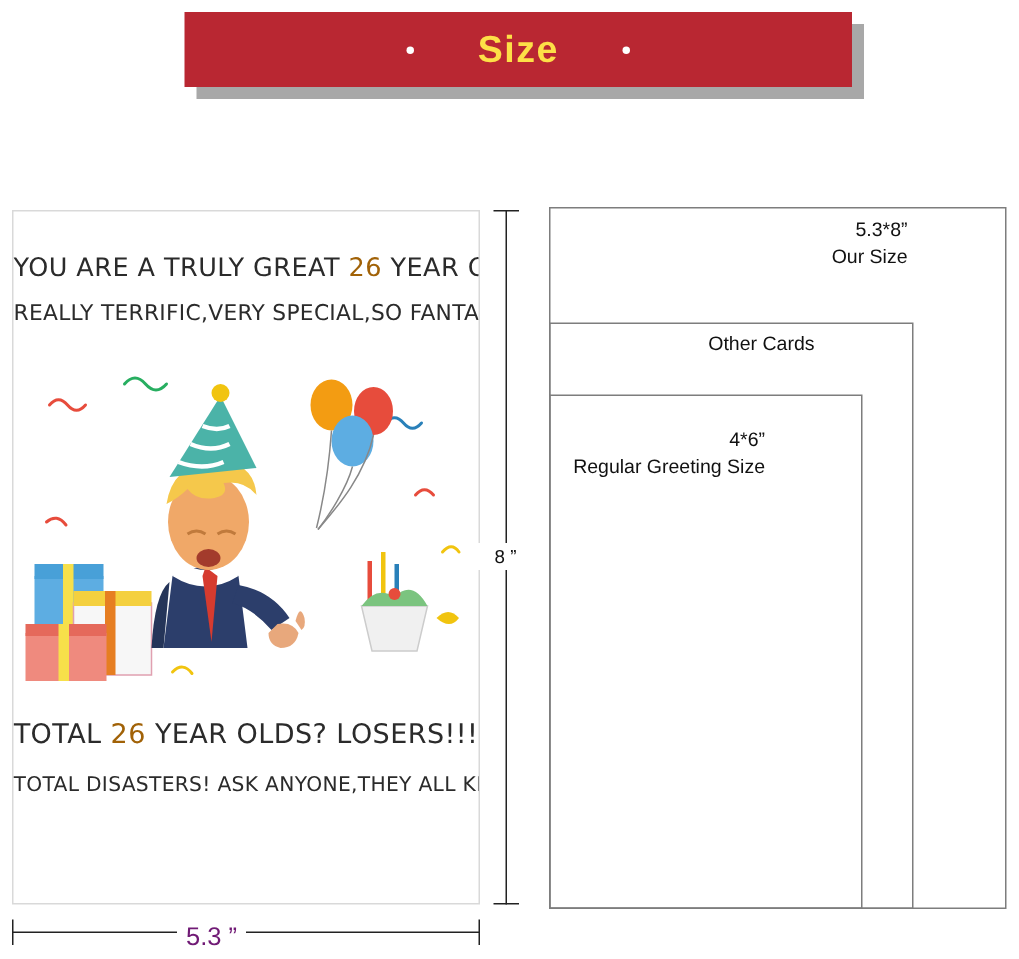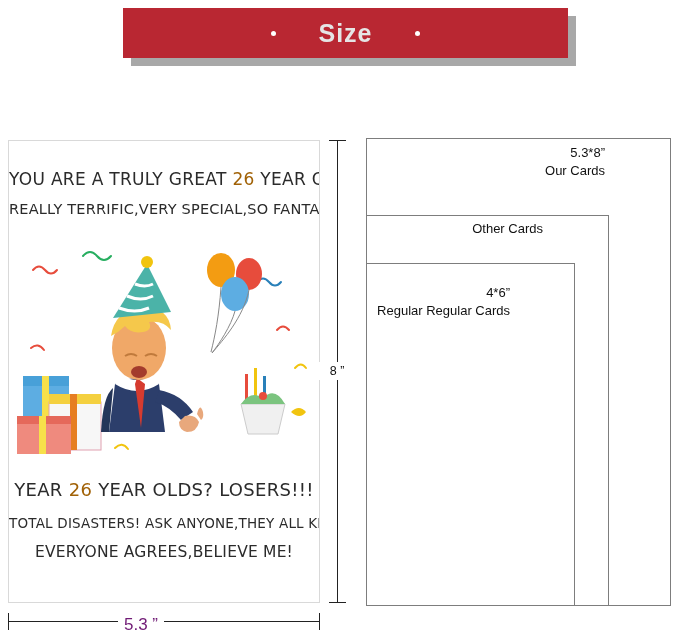--- a/index.html
+++ b/index.html
@@ -44,21 +44,21 @@
     gap: 42px;
   }
   #size-banner .dot {
     width: 5px;
     height: 5px;
     border-radius: 50%;
     background: #ffffff;
     display: block;
   }
   #size-banner .title {
-    color: #e5e5e5;
+    color: #fde047;
     font-size: 25px;
     font-weight: bold;
     letter-spacing: 1px;
   }
 
   
   #card {
     position: absolute;
     left: 8px;
     top: 140px;
@@ -288,24 +288,23 @@
 
       <path d="M104 92 L138 38 L162 86 z" fill="#4bb3a8"></path>
       <path d="M110 82 q16 6 30 0" stroke="#ffffff" stroke-width="3" fill="none"></path>
       <path d="M118 70 q14 6 26 0" stroke="#ffffff" stroke-width="3" fill="none"></path>
       <path d="M126 58 q10 4 18 0" stroke="#ffffff" stroke-width="3" fill="none"></path>
       <circle cx="138" cy="36" r="6" fill="#f1c40f"></circle>
     </g>
   </svg>
 
   <div class="card-line" id="card-line-3">
-    <span>YEAR </span><span class="hl">26</span><span> YEAR OLDS? LOSERS!!!</span>
+    <span>TOTAL </span><span class="hl">26</span><span> YEAR OLDS? LOSERS!!!</span>
   </div>
   <div class="card-line" id="card-line-4">TOTAL DISASTERS! ASK ANYONE,THEY ALL KNOW</div>
-  <div class="card-line" id="card-line-5">EVERYONE AGREES,BELIEVE ME!</div>
 </div>
 
 <div id="dim-height">
   <div class="line"></div>
   <div class="cap top"></div>
   <div class="cap bot"></div>
 </div>
 <div id="dim-height-label">8 ”</div>
 
 <div id="dim-width">
@@ -315,22 +314,22 @@
 </div>
 <div id="dim-width-label">5.3 ”</div>
 
 <div id="sizes">
   <div class="size-box" id="box-big"></div>
   <div class="size-box" id="box-mid"></div>
   <div class="size-box" id="box-small"></div>
 
   <div class="size-label" id="label-big">
     <span class="dim">5.3*8”</span>
-    <span class="name">Our Cards</span>
+    <span class="name">Our Size</span>
   </div>
   <div class="size-label" id="label-mid">
     <span class="name">Other Cards</span>
   </div>
   <div class="size-label" id="label-small">
     <span class="dim">4*6”</span>
-    <span class="name">Regular Regular Cards</span>
+    <span class="name">Regular Greeting Size</span>
   </div>
 </div>
 
 </body></html>

